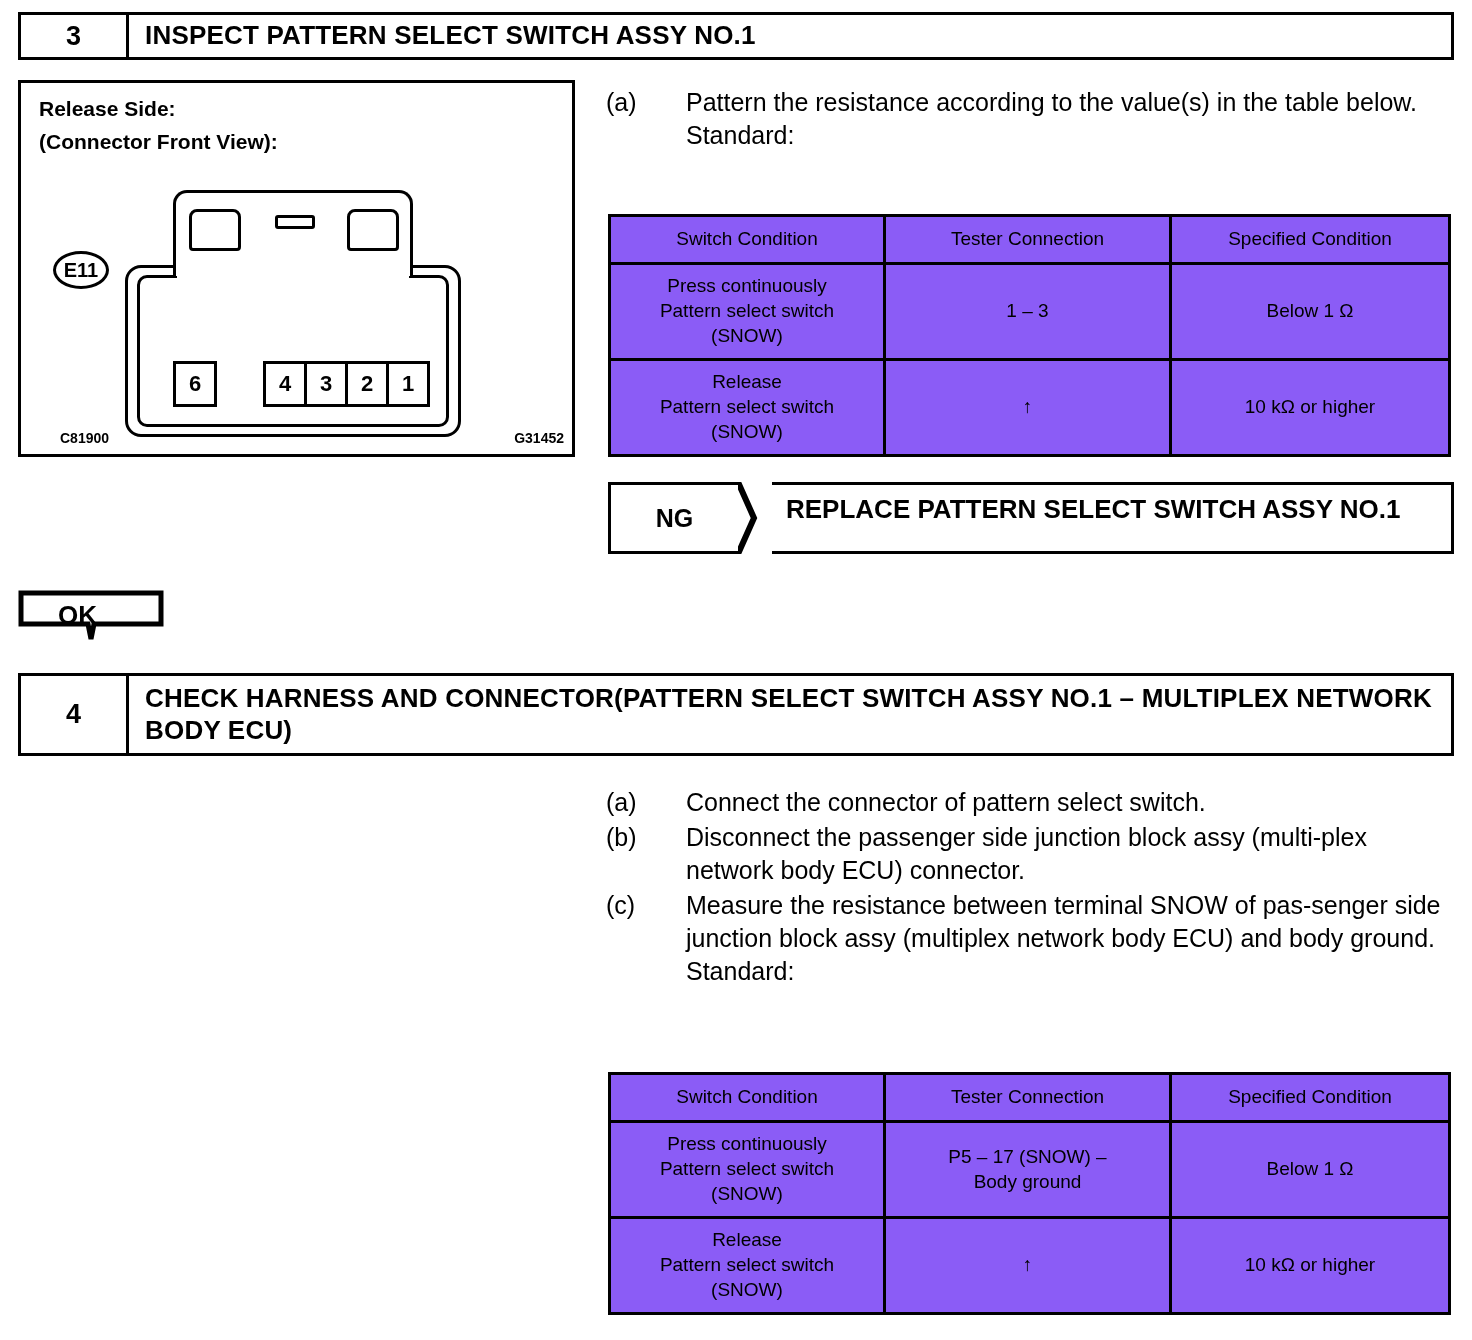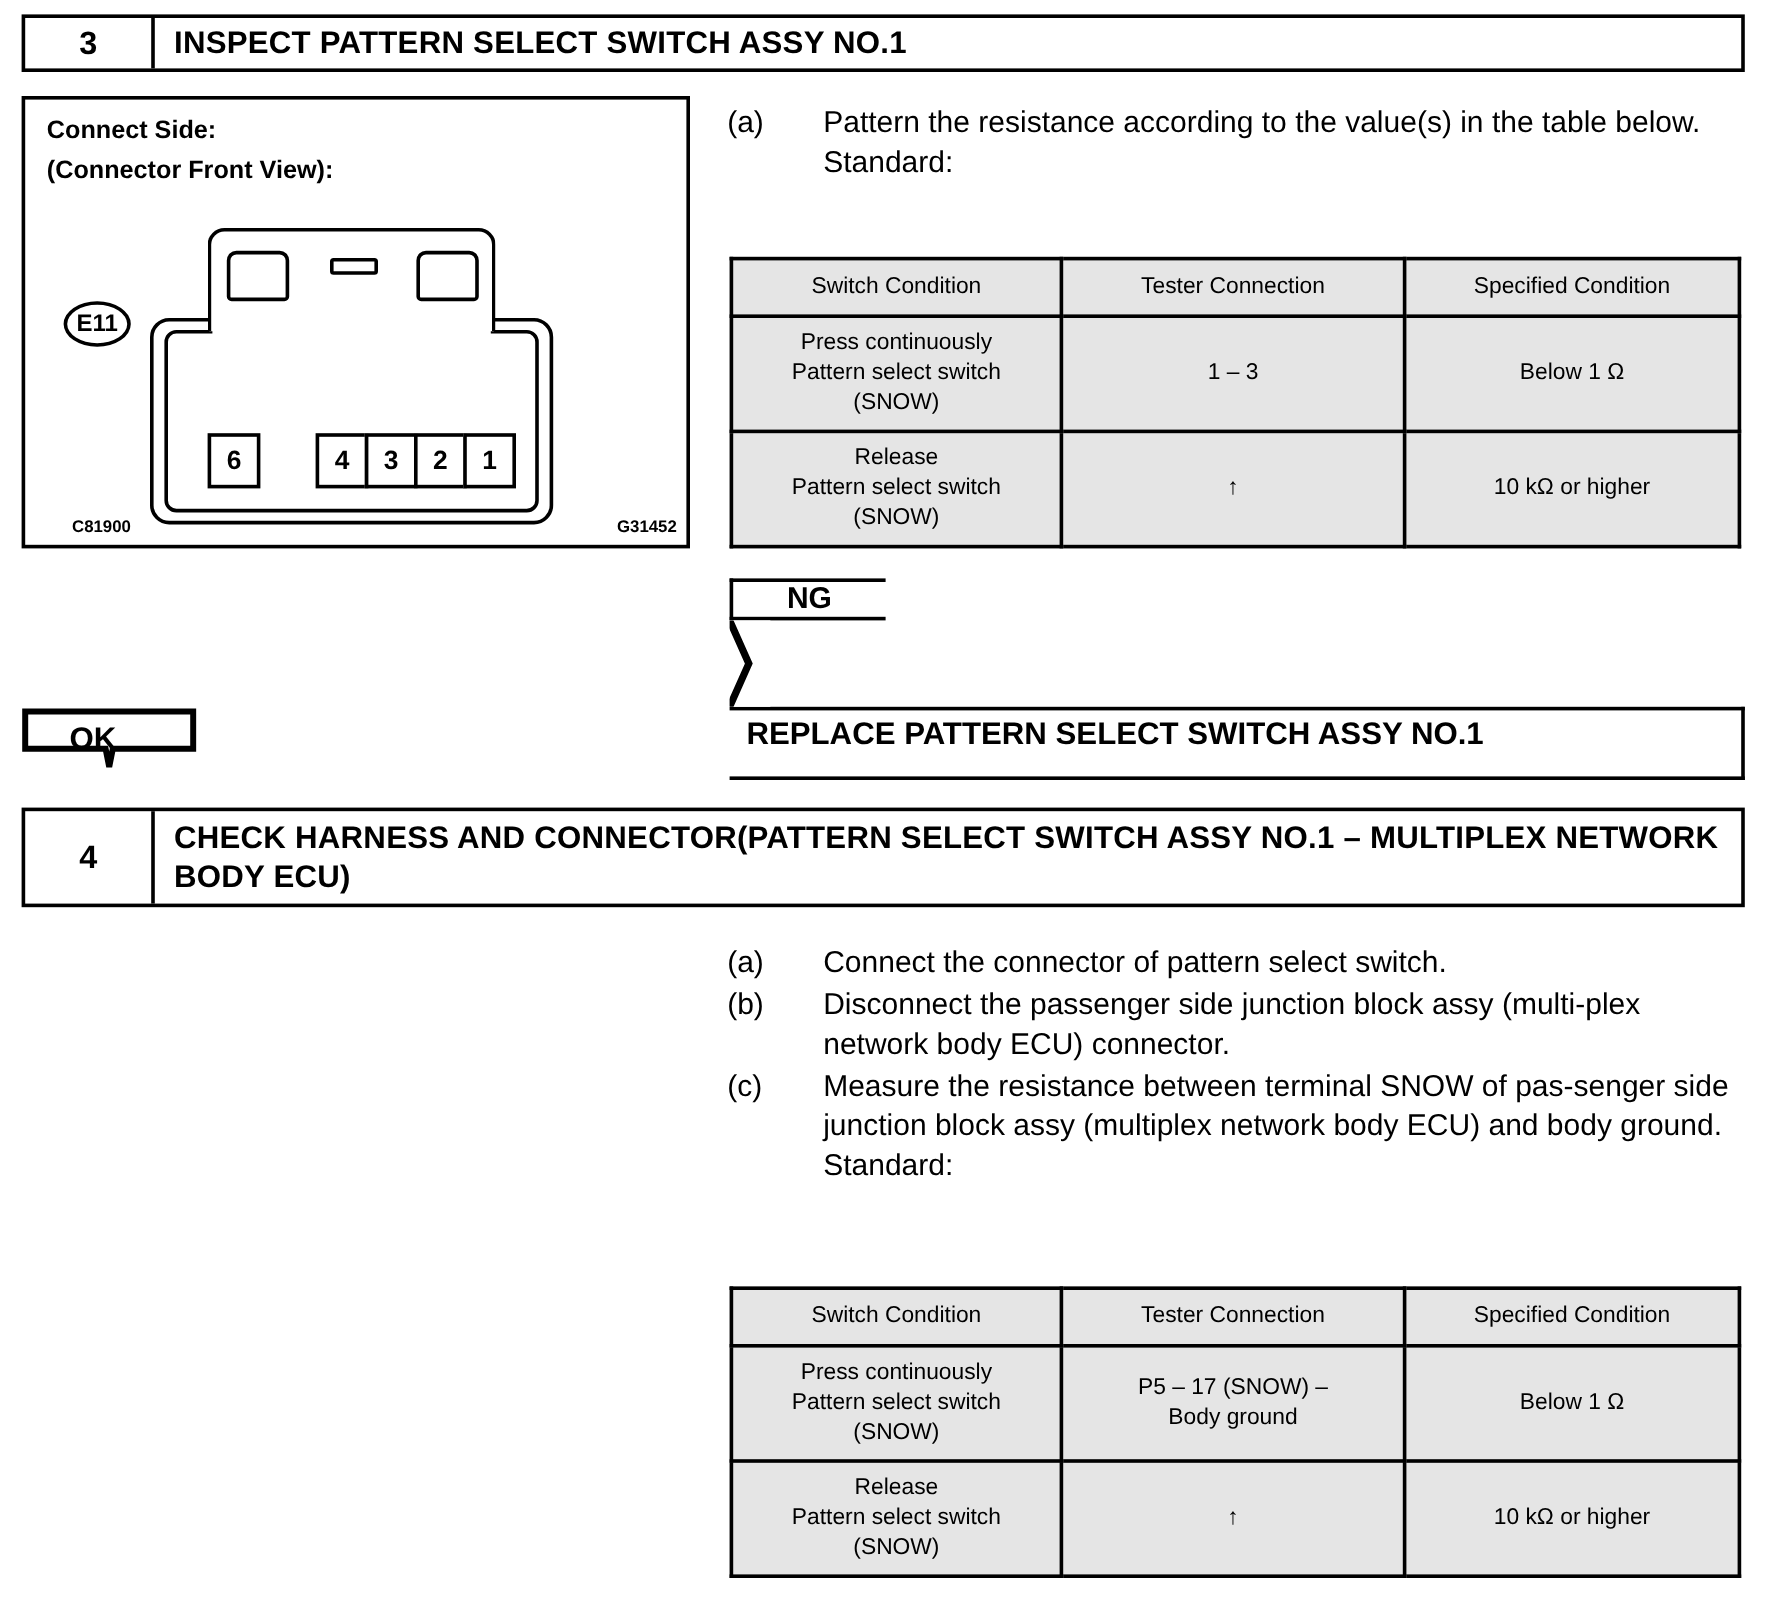--- a/index.html
+++ b/index.html
@@ -125,21 +125,21 @@
   .standard-label {
     font-size: 25px;
     font-weight: normal;
     margin: 2px 0 6px 80px;
   }
 
   
   table.spec {
     position: absolute;
     border-collapse: collapse;
-    background: #e5e5e5;
+    background: #8b5cf6;
   }
   table.spec th, table.spec td {
     border: 3px solid #000;
     text-align: center;
     vertical-align: middle;
     font-size: 19px;
     font-weight: normal;
     padding: 6px 4px;
     line-height: 1.3;
   }
@@ -148,21 +148,20 @@
   .col-a { width: 275px; }
   .col-b { width: 286px; }
   .col-c { width: 279px; }
   .arrow-up { font-size: 22px; }
 
   
   .ng-banner {
     position: absolute;
     display: flex;
     align-items: stretch;
-    flex-direction: column;
   }
   .ng-tag {
     position: relative;
     width: 130px;
     height: 100%;
     border: 3px solid #000;
     border-right: none;
     display: flex;
     align-items: center;
     justify-content: center;
@@ -205,21 +204,21 @@
 
 <div class="page">
 
   <div class="step-header" style="left:18px; top:12px; width:1436px; height:48px;">
     <div class="step-num">3</div>
     <div class="step-title">INSPECT PATTERN SELECT SWITCH ASSY NO.1</div>
   </div>
 
   <div class="figure-box" style="left:18px; top:80px; width:557px; height:377px;">
 
-    <div class="fig-label" style="left:18px; top:12px;">Connect Side:</div>
+    <div class="fig-label" style="left:18px; top:12px;">Release Side:</div>
     <div class="fig-label" style="left:18px; top:45px;">(Connector Front View):</div>
 
     <div class="e11" style="left:32px; top:168px;">E11</div>
 
     <div class="conn-outer" style="left:104px; top:182px; width:336px; height:172px;"></div>
     <div class="conn-inner" style="left:116px; top:192px; width:312px; height:152px;"></div>
 
     <div class="conn-top-shape" style="left:152px; top:107px; width:240px; height:86px; background:#fff;"></div>
     <div class="tab" style="left:168px; top:126px; width:52px; height:42px; border-radius:8px 8px 4px 4px;"></div>
     <div class="tab" style="left:326px; top:126px; width:52px; height:42px; border-radius:8px 8px 4px 4px;"></div>

